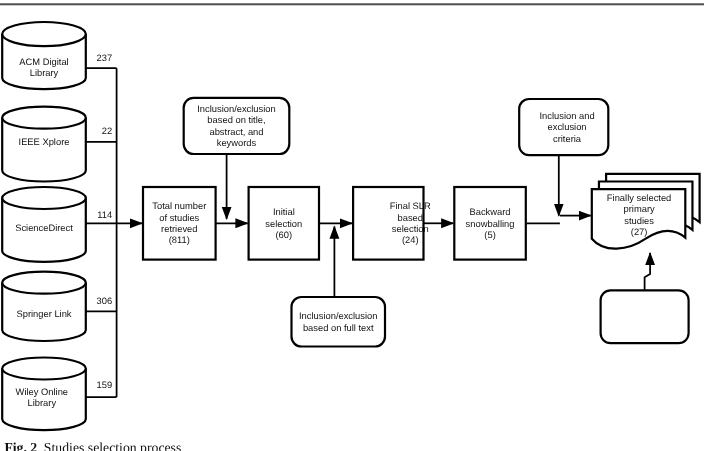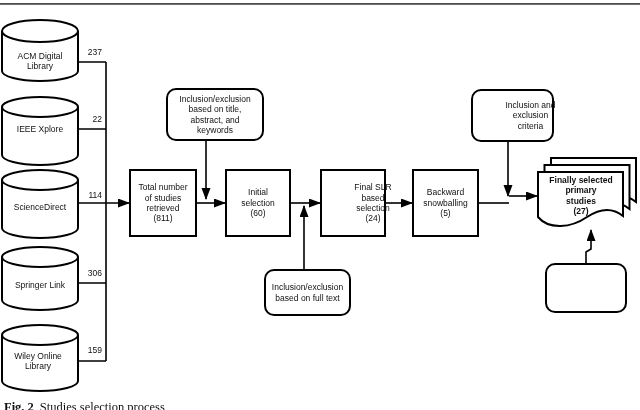--- a/index.html
+++ b/index.html
@@ -112,32 +112,32 @@
   <div class="txt boxtxt" style="left:226px;top:170px;width:64px;height:66px;">Initial
 selection
 (60)</div>
   <div class="txt boxtxt" style="left:321px;top:170px;width:64px;height:66px;margin-left:20px;">Final SLR
 based
 selection
 (24)</div>
   <div class="txt boxtxt" style="left:413px;top:170px;width:65px;height:66px;">Backward
 snowballing
 (5)</div>
-  <div class="txt" style="left:540px;top:175px;width:82px;font-weight:bold;">Finally selected
+  <div class="txt" style="left:540px;top:175px;width:82px;">Finally selected
 primary
 studies
 (27)</div>
 
   <div class="txt boxtxt" style="left:167px;top:89px;width:96px;height:51px;">Inclusion/exclusion
 based on title,
 abstract, and
 keywords</div>
   <div class="txt boxtxt" style="left:265px;top:270px;width:85px;height:45px;">Inclusion/exclusion
 based on full text</div>
-  <div class="txt boxtxt" style="left:476px;top:90px;width:81px;height:51px;padding-left:14px;">Inclusion and
+  <div class="txt boxtxt" style="left:461px;top:90px;width:81px;height:51px;padding-left:14px;">Inclusion and
 exclusion
 criteria</div>
 
   <div class="caption">
     <span class="cl">Fig. 2</span><span>Studies selection process</span>
   </div>
 
 </div>
 
 </body></html>

